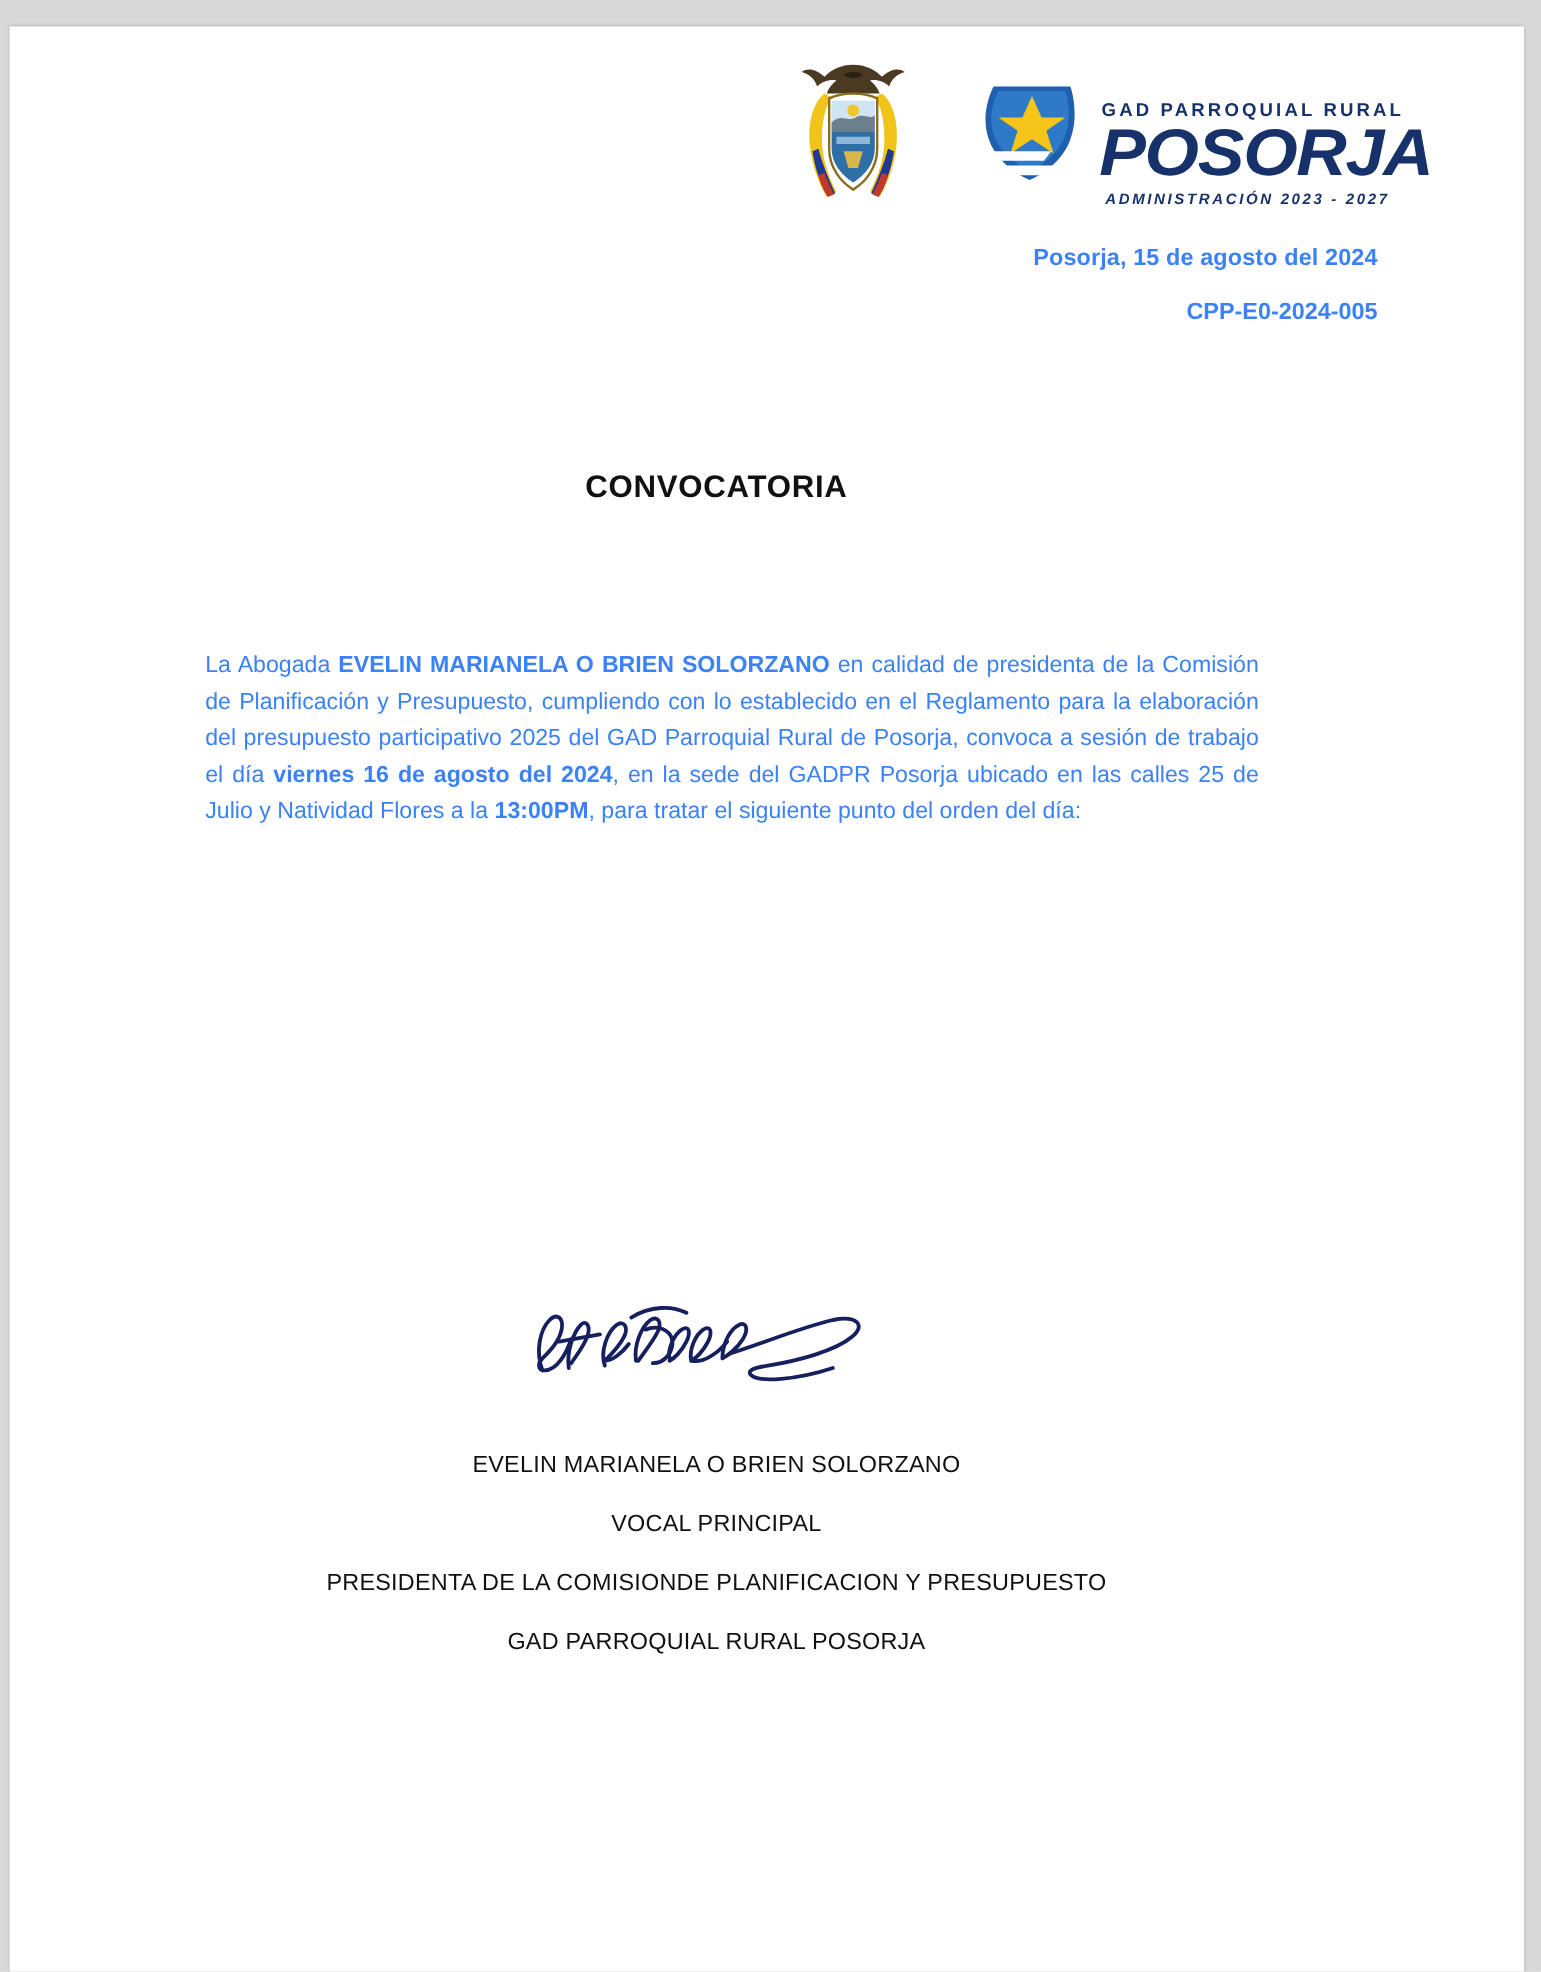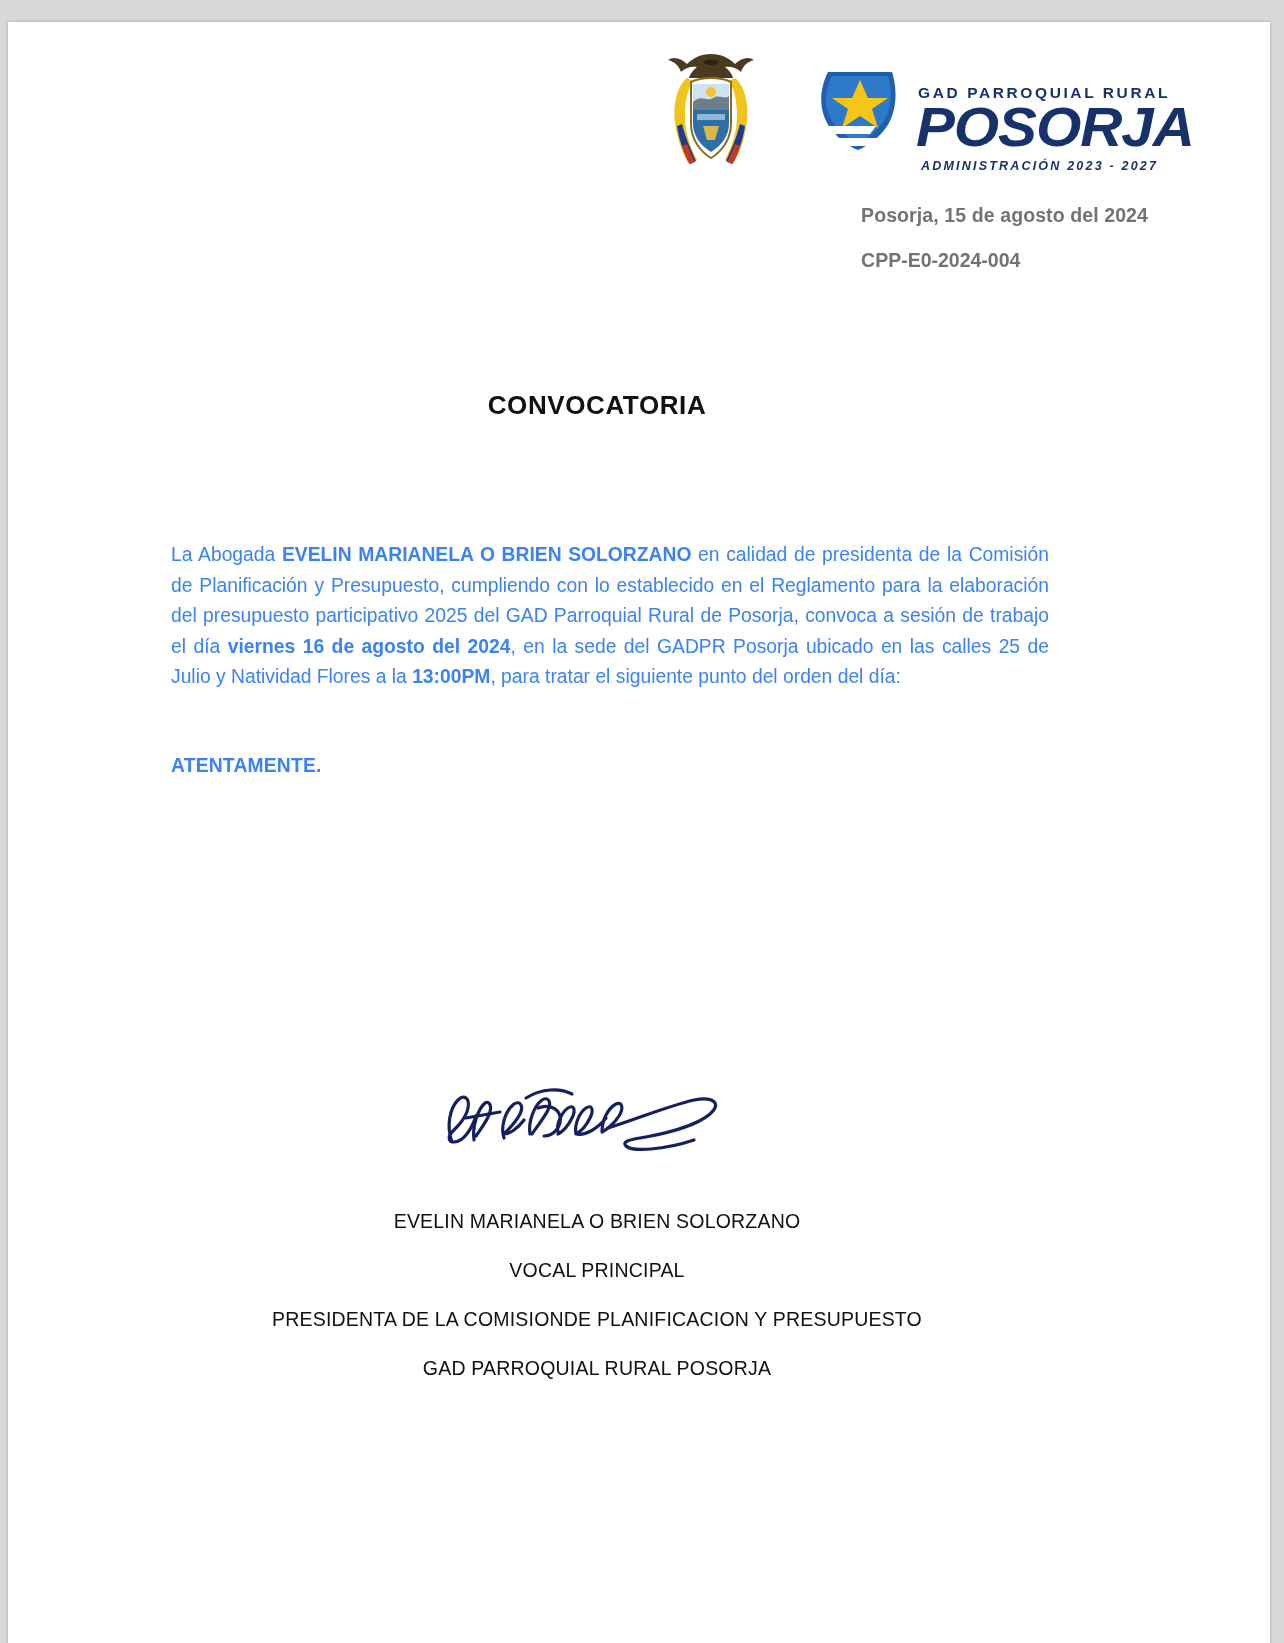--- a/index.html
+++ b/index.html
@@ -91,21 +91,22 @@
     color: #17316b;
     white-space: nowrap;
     text-align: center;
   }
 
   
   .meta {
     position: absolute;
     right: 122px;
     top: 182px;
-    color: #737373;
+    text-align: right;
+    color: #3b82f6;
   }
   .meta .place-date {
     font-size: 19.5px;
     font-weight: bold;
     letter-spacing: 0.1px;
     white-space: nowrap;
   }
   .meta .code {
     margin-top: 22px;
     font-size: 19.5px;
@@ -232,28 +233,27 @@
         </svg>
       </div>
       <div class="logo-top">GAD PARROQUIAL RURAL</div>
       <div class="logo-main">POSORJA</div>
       <div class="logo-sub">ADMINISTRACIÓN 2023 - 2027</div>
     </div>
   </div>
 
   <div class="meta">
     <div class="place-date">Posorja, 15 de agosto del 2024</div>
-    <div class="code">CPP-E0-2024-004</div>
+    <div class="code">CPP-E0-2024-005</div>
   </div>
 
   <div class="doc-title">CONVOCATORIA</div>
 
   <div class="body-block">
     <p class="para"><span>La Abogada </span><b>EVELIN MARIANELA O BRIEN SOLORZANO</b><span> en calidad de presidenta de la Comisión de Planificación y Presupuesto, cumpliendo con lo establecido en el Reglamento para la elaboración del presupuesto participativo 2025 del GAD Parroquial Rural de Posorja, convoca a sesión de trabajo el día </span><b>viernes 16 de agosto del 2024</b><span>, en la sede del GADPR Posorja ubicado en las calles 25 de Julio y Natividad Flores a la </span><b>13:00PM</b><span>, para tratar el siguiente punto del orden del día:</span></p>
-    <div class="closing">ATENTAMENTE.</div>
   </div>
 
   <div class="sign-area">
     <div class="signature">
       <svg width="330" height="80" viewBox="0 0 330 80">
         <g fill="none" stroke="#16205e" stroke-width="3.2" stroke-linecap="round" stroke-linejoin="round">
           <path d="M26 60 C20 44 24 26 32 18 C38 12 44 16 42 26 C40 36 32 44 26 50 C22 54 22 60 28 60 C38 60 46 46 50 34"></path>
           <path d="M48 58 C46 44 52 28 58 22 C62 18 66 22 64 30 C62 38 54 48 50 54"></path>
           <path d="M40 36 L74 30"></path>
           <path d="M78 56 C74 44 80 28 88 22 C94 18 98 24 94 32 C90 40 82 48 78 52 C84 52 92 46 98 38"></path>

